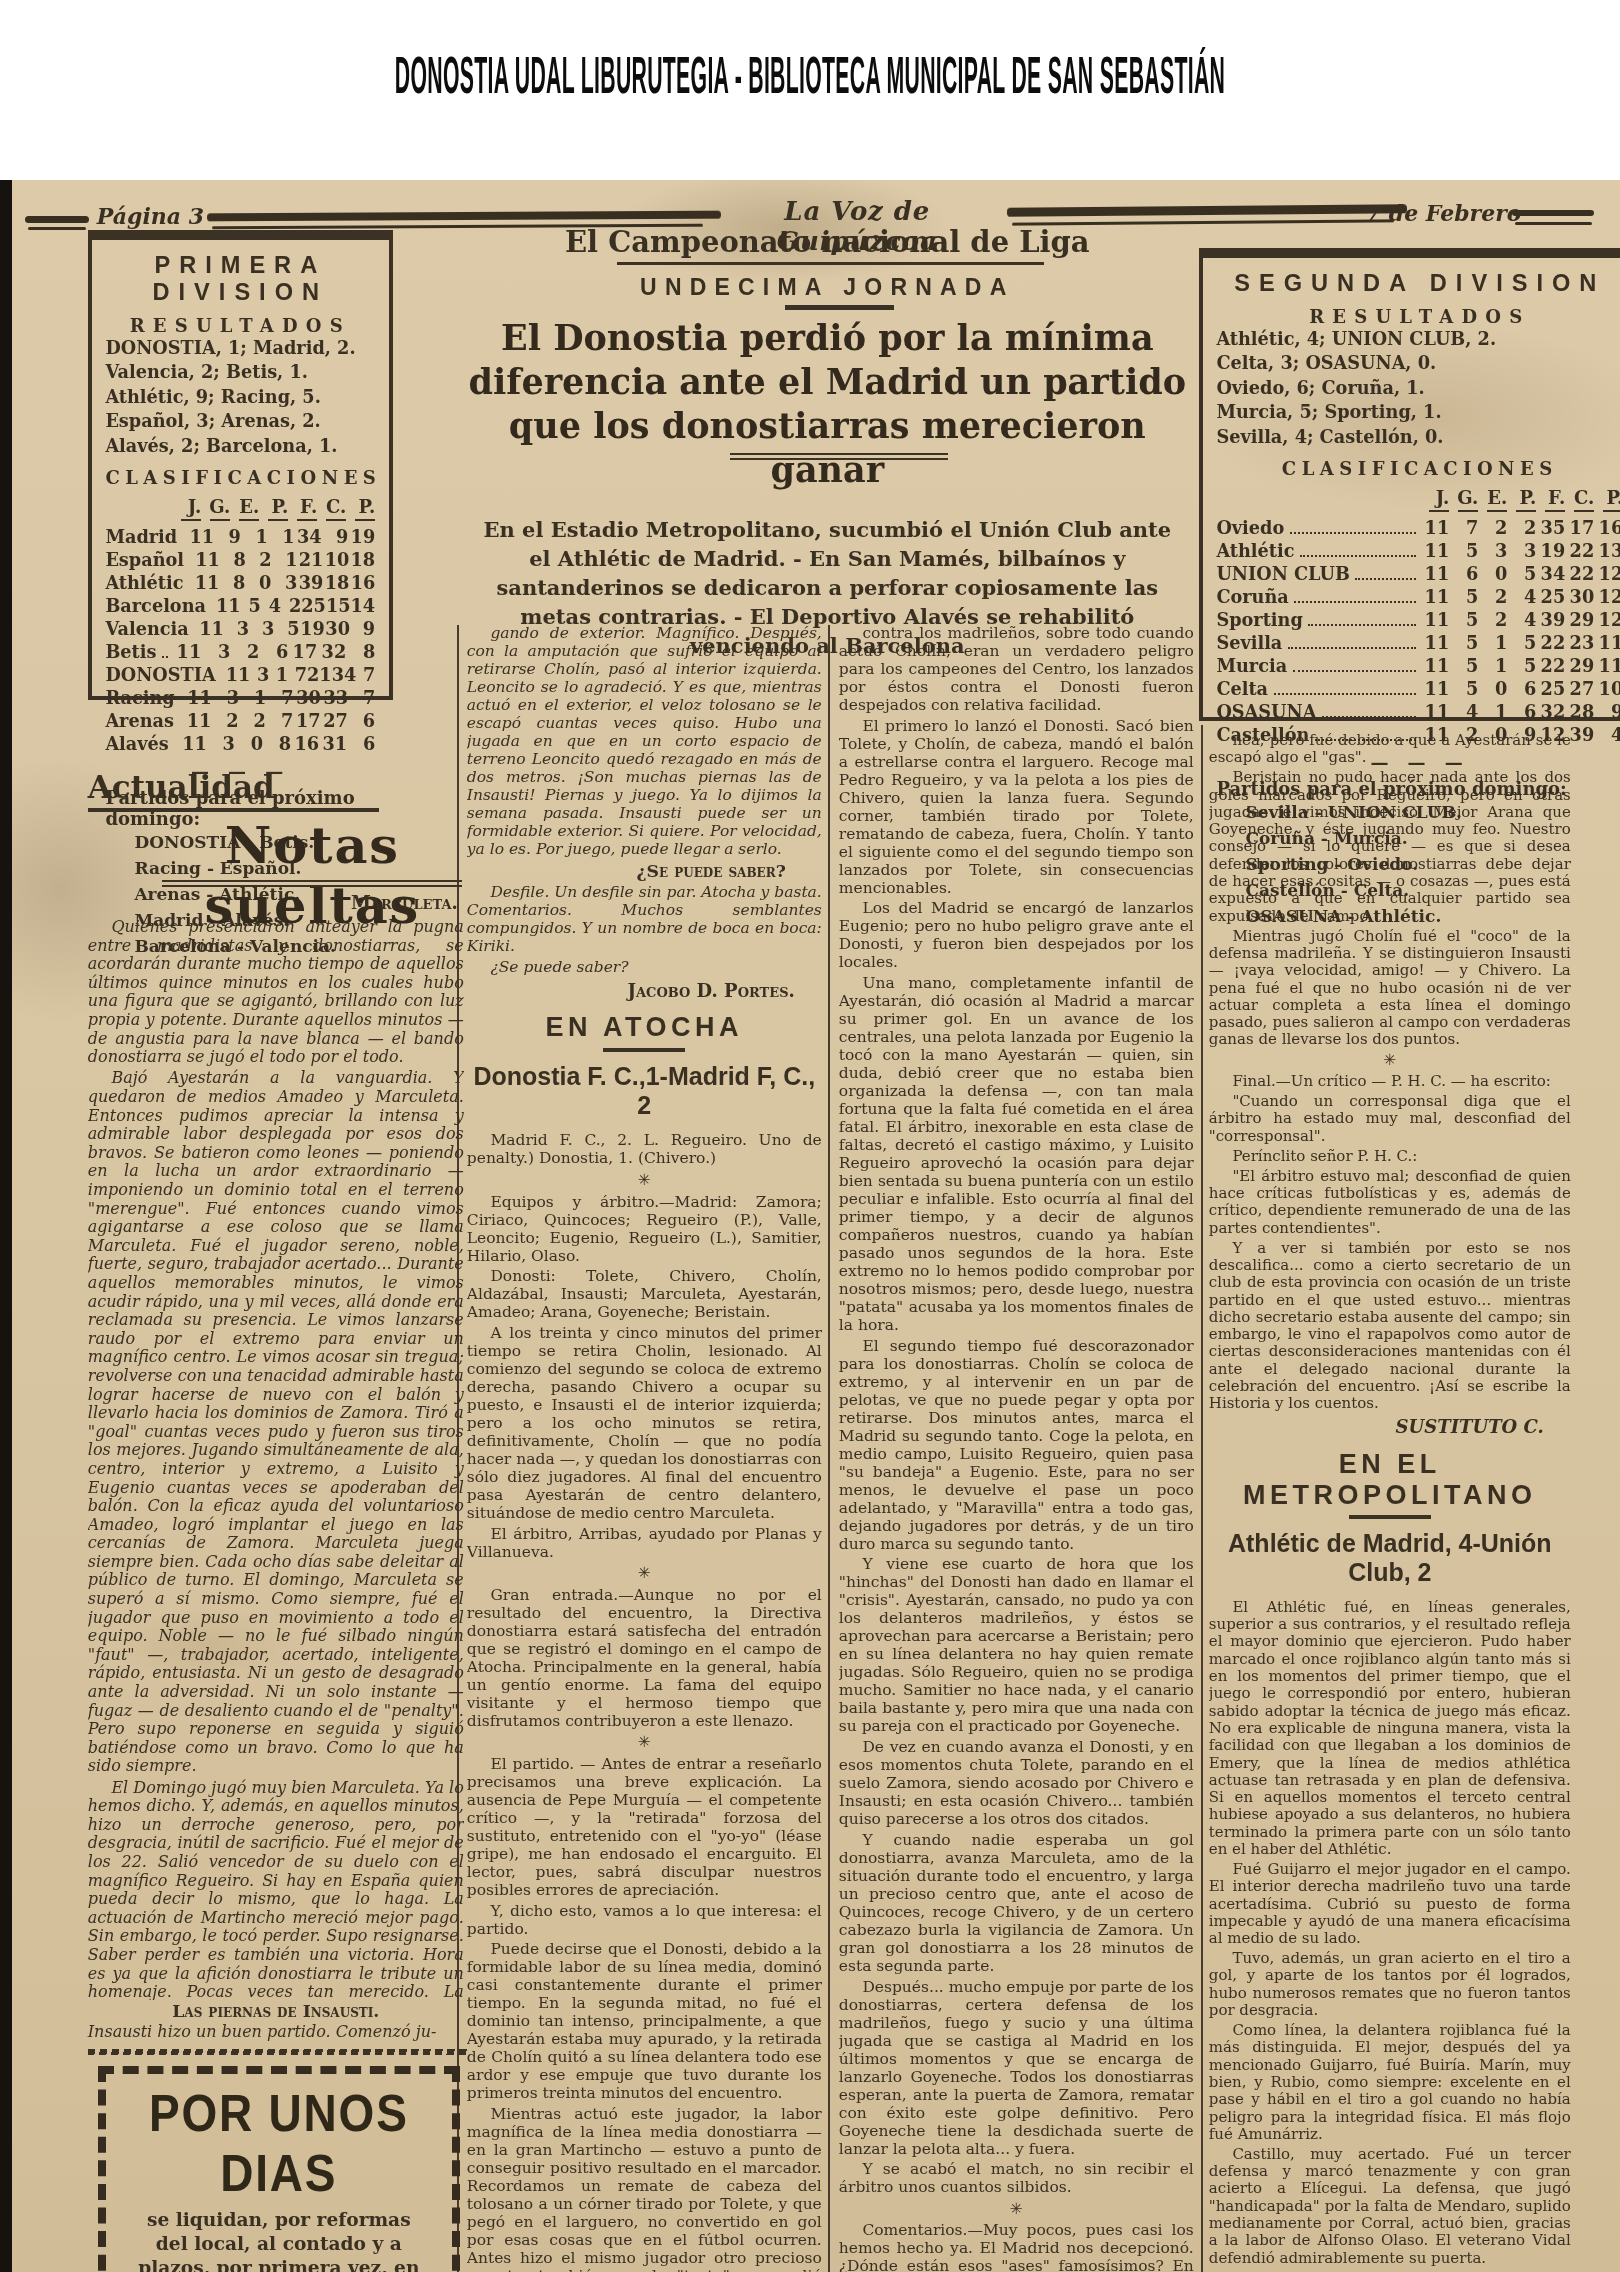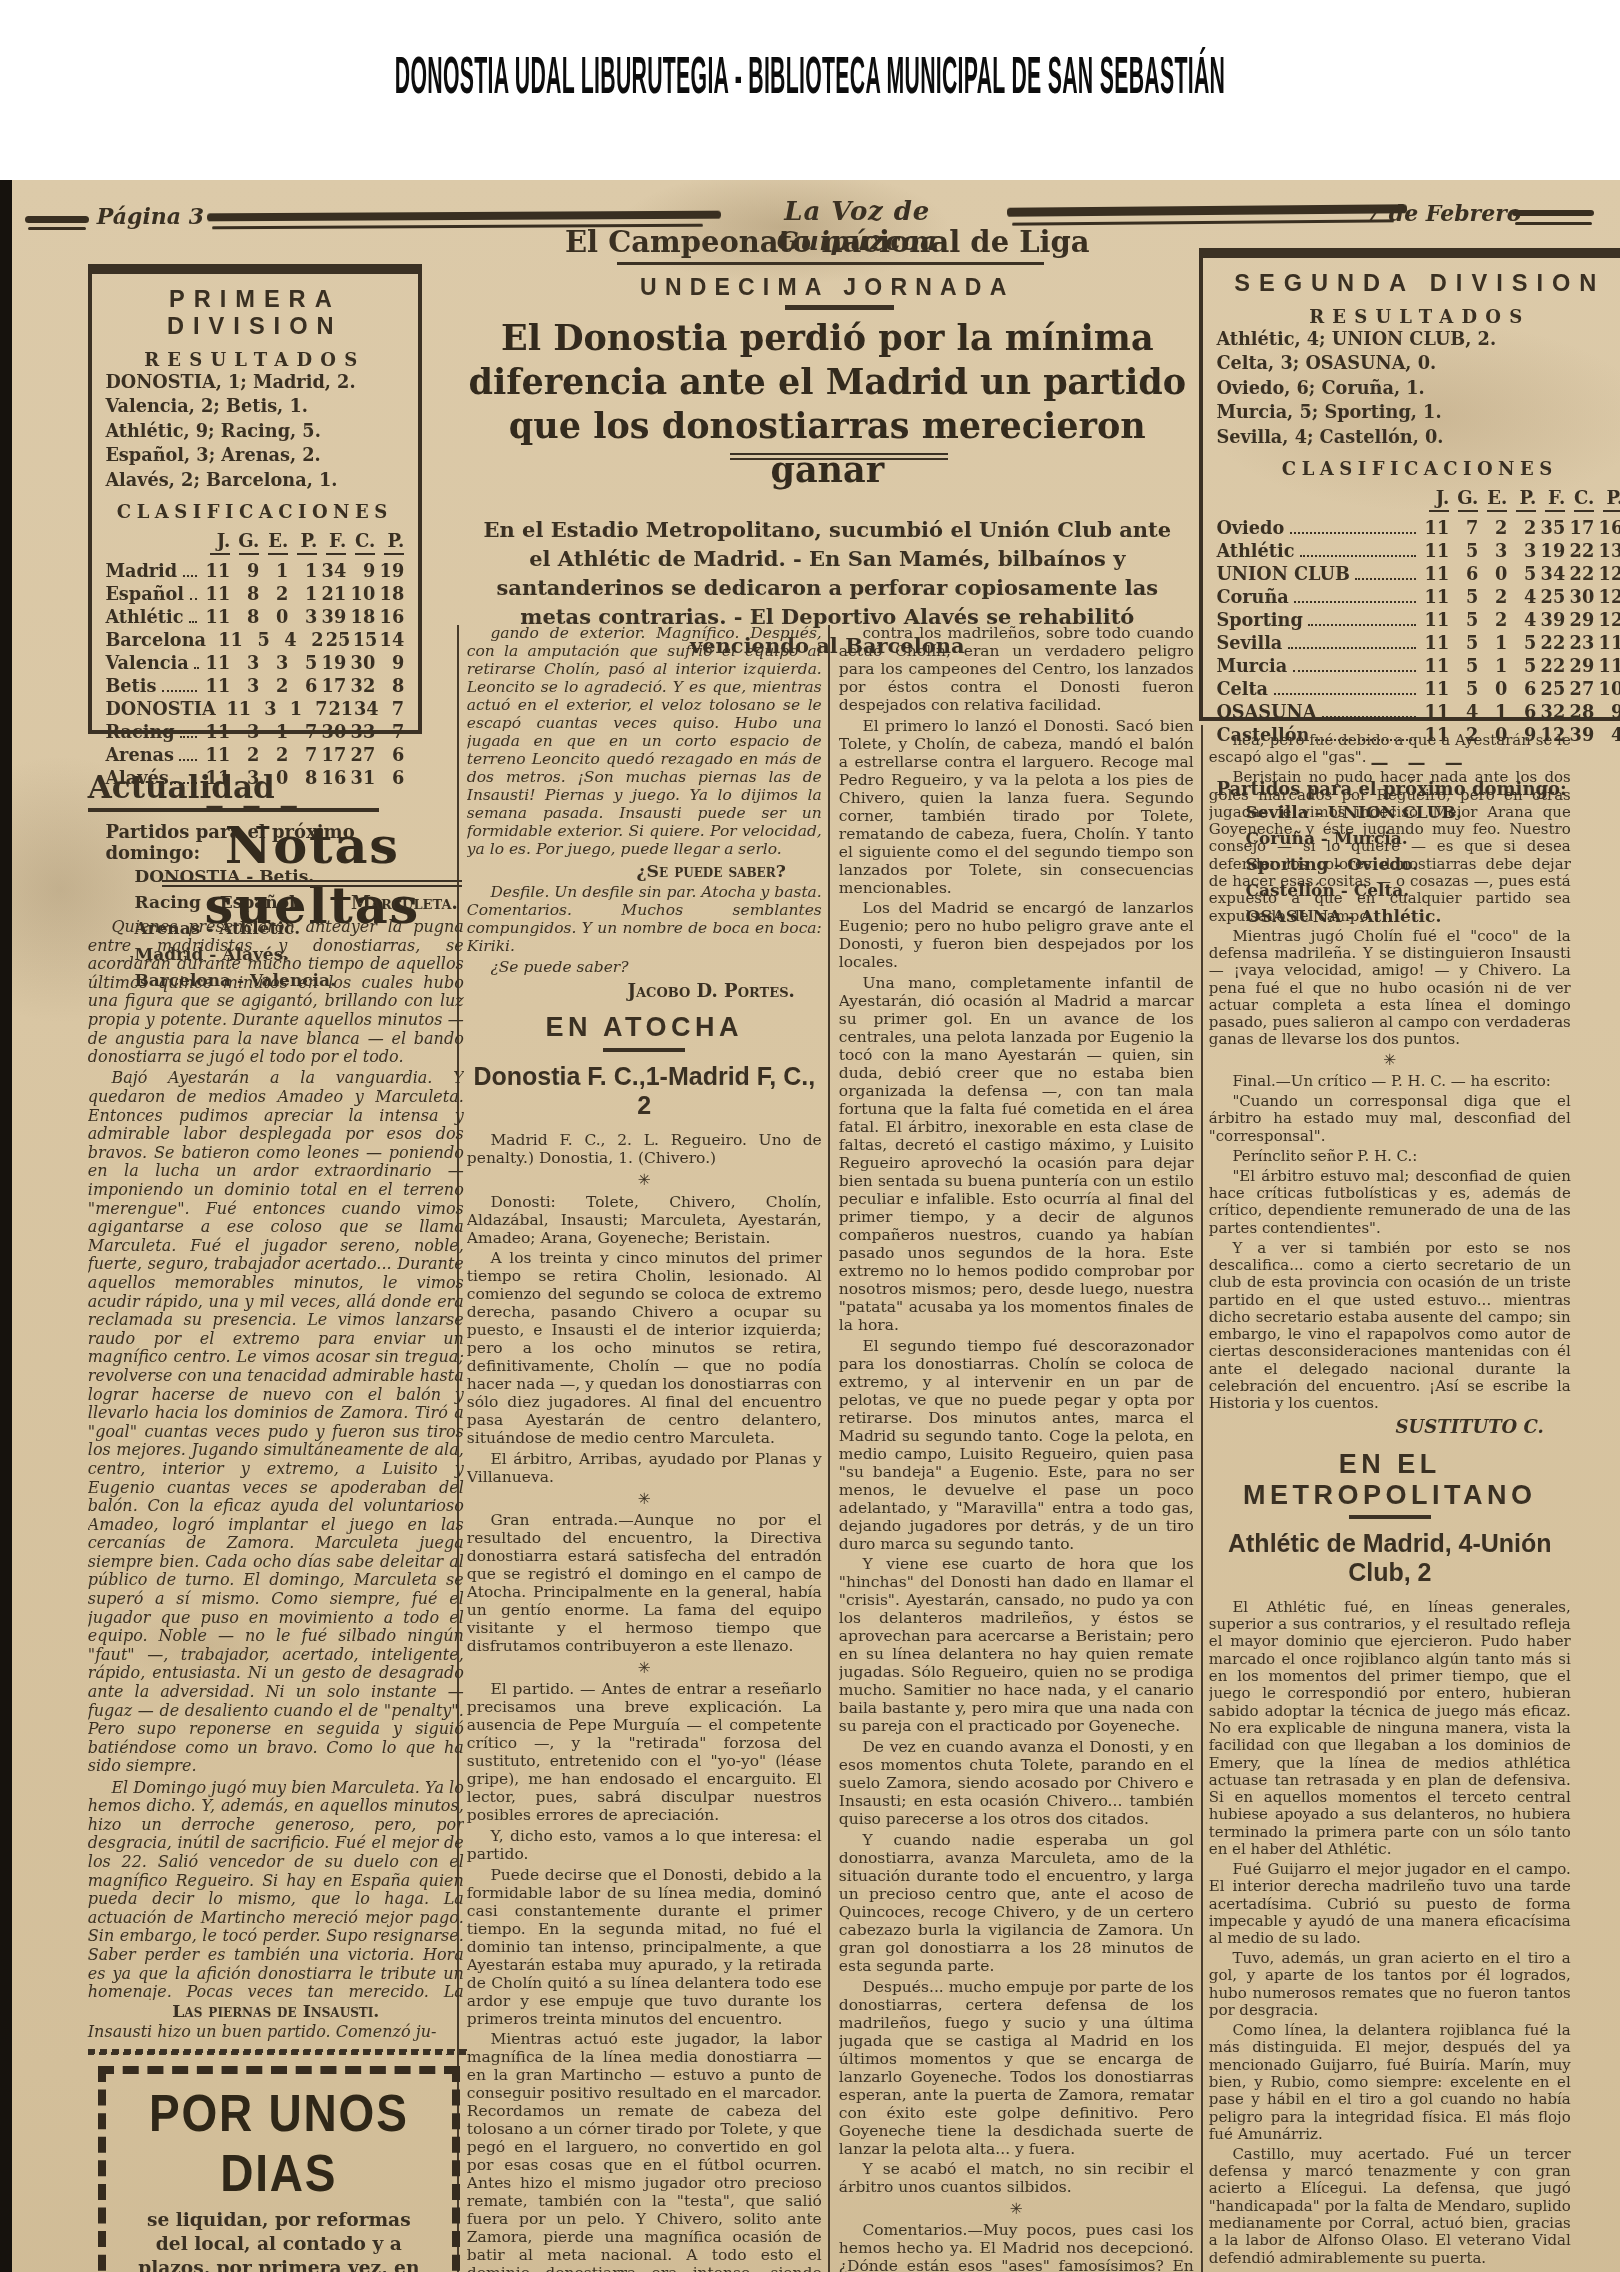--- a/index.html
+++ b/index.html
@@ -118,21 +118,21 @@
     <div class="mast-pagina">Página 3</div>
     <div class="mrule" style="left:195px;top:32px;width:514px;height:7.7px;transform:rotate(-.3deg)"></div>
     <div class="mrule" style="left:200px;top:45px;width:491px;height:3.2px;transform:rotate(-.3deg)"></div>
     <div class="mast-paper">La Voz de Guipúzcoa</div>
     <div class="mrule" style="left:995px;top:26px;width:400px;height:8.6px;transform:rotate(-.5deg)"></div>
     <div class="mrule" style="left:1000px;top:41px;width:382px;height:2.7px;transform:rotate(-.5deg)"></div>
     <div class="mast-date">7 de Febrero</div>
     <div class="mrule" style="left:1500px;top:30px;width:82px;height:6.4px"></div>
     <div class="mrule" style="left:1503px;top:42px;width:77px;height:2.7px"></div>
 
-    <div class="lbox" style="left:76px;top:84px;width:334px;height:470px">
+    <div class="lbox" style="left:76px;top:50px;width:305px;height:470px">
       <div class="btitle">PRIMERA DIVISION</div>
       <div class="blabel">RESULTADOS</div>
       <div class="results">
           <p>DONOSTIA, 1; Madrid, 2.</p>
           <p>Valencia, 2; Betis, 1.</p>
           <p>Athlétic, 9; Racing, 5.</p>
           <p>Español, 3; Arenas, 2.</p>
           <p>Alavés, 2; Barcelona, 1.</p>
         </div>
       <div class="blabel" style="letter-spacing:5.5px">CLASIFICACIONES</div>
@@ -450,20 +450,21 @@
           <p>Desfile. Un desfile sin par. Atocha y basta. Comentarios. Muchos semblantes compungidos. Y un nombre de boca en boca: Kiriki.</p>
           <p>¿Se puede saber?</p>
         </div>
       <div class="sig">Jacobo D. Portes.</div>
       <div class="secthead">EN ATOCHA</div>
       <div class="srule"></div>
       <div class="matchhead">Donostia F. C.,1-Madrid F, C., 2</div>
       <div class="flow">
           <p>Madrid F. C., 2. L. Regueiro. Uno de penalty.) Donostia, 1. (Chivero.)</p>
           <p class="sep">✳</p>
+          <p>Equipos y árbitro.—Madrid: Zamora; Ciriaco, Quincoces; Regueiro (P.), Valle, Leoncito; Eugenio, Regueiro (L.), Samitier, Hilario, Olaso.</p>
           <p>Donosti: Tolete, Chivero, Cholín, Aldazábal, Insausti; Marculeta, Ayestarán, Amadeo; Arana, Goyeneche; Beristain.</p>
           <p>A los treinta y cinco minutos del primer tiempo se retira Cholin, lesionado. Al comienzo del segundo se coloca de extremo derecha, pasando Chivero a ocupar su puesto, e Insausti el de interior izquierda; pero a los ocho minutos se retira, definitivamente, Cholín — que no podía hacer nada —, y quedan los donostiarras con sólo diez jugadores. Al final del encuentro pasa Ayestarán de centro delantero, situándose de medio centro Marculeta.</p>
           <p>El árbitro, Arribas, ayudado por Planas y Villanueva.</p>
           <p class="sep">✳</p>
           <p>Gran entrada.—Aunque no por el resultado del encuentro, la Directiva donostiarra estará satisfecha del entradón que se registró el domingo en el campo de Atocha. Principalmente en la general, había un gentío enorme. La fama del equipo visitante y el hermoso tiempo que disfrutamos contribuyeron a este llenazo.</p>
           <p class="sep">✳</p>
           <p>El partido. — Antes de entrar a reseñarlo precisamos una breve explicación. La ausencia de Pepe Murguía — el competente crítico —, y la "retirada" forzosa del sustituto, entretenido con el "yo-yo" (léase gripe), me han endosado el encarguito. El lector, pues, sabrá disculpar nuestros posibles errores de apreciación.</p>
           <p>Y, dicho esto, vamos a lo que interesa: el partido.</p>
           <p>Puede decirse que el Donosti, debido a la formidable labor de su línea media, dominó casi constantemente durante el primer tiempo. En la segunda mitad, no fué el dominio tan intenso, principalmente, a que Ayestarán estaba muy apurado, y la retirada de Cholín quitó a su línea delantera todo ese ardor y ese empuje que tuvo durante los primeros treinta minutos del encuentro.</p>
           <p>Mientras actuó este jugador, la labor magnífica de la línea media donostiarra — en la gran Martincho — estuvo a punto de conseguir positivo resultado en el marcador. Recordamos un remate de cabeza del tolosano a un córner tirado por Tolete, y que pegó en el larguero, no convertido en gol por esas cosas que en el fútbol ocurren. Antes hizo el mismo jugador otro precioso remate, también con la "testa", que salió fuera por un pelo. Y Chivero, solito ante Zamora, pierde una magnífica ocasión de batir al meta nacional. A todo esto el dominio donostiarra era intenso, siendo constantemente desbordada la línea media madrileña — especializada en el ataque —, por lo que la pareja de backs, Ciriaco y Quincoces, se veían continuamente acosados por el empuje y entusiasmo de la avanzada donostiarra.</p>

